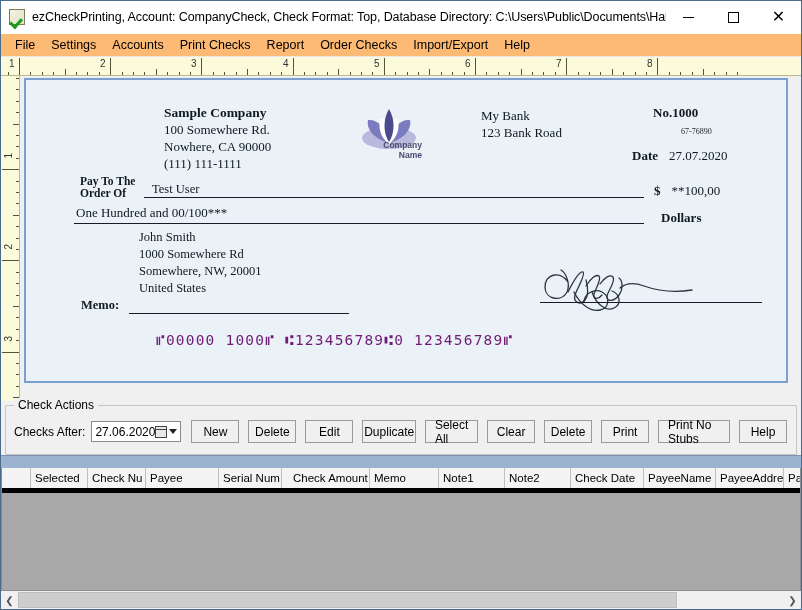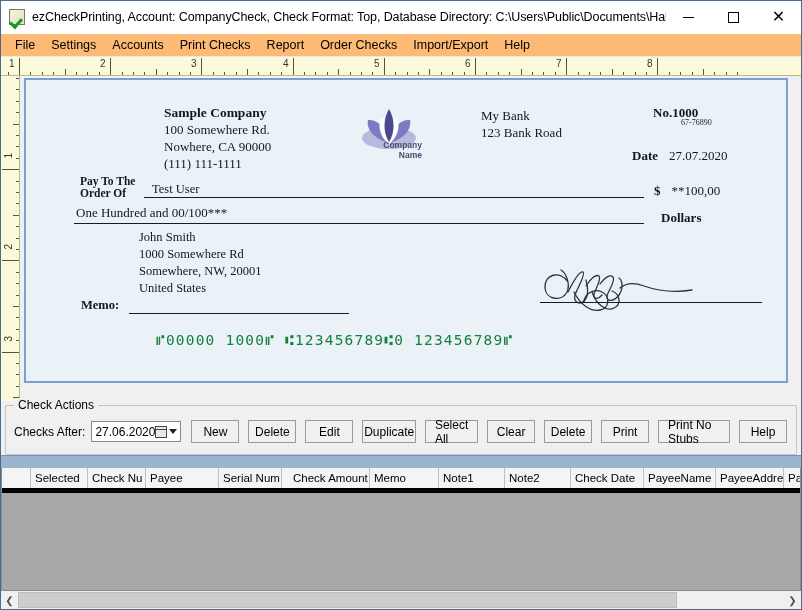--- a/index.html
+++ b/index.html
@@ -251,21 +251,21 @@
   .addr-line { font-size: 12.5px; line-height: 17px; }
   .memo-label { font-weight: bold; font-size: 12.5px; }
 
   .micr {
     position: absolute;
     left: 130px;
     top: 252px;
     font-family: "DejaVu Sans Mono", monospace;
     font-size: 14.5px;
     letter-spacing: 1.2px;
-    color: #15803d;
+    color: #701a75;
     white-space: nowrap;
   }
 
   
   .actions-group {
     flex: 0 0 auto;
     margin: 4px 4px 0 4px;
     border: 1px solid #c4c4c4;
     border-radius: 1px;
     position: relative;
@@ -604,21 +604,21 @@
         </div>
 
         <div class="abs" style="left:455px; top:27px;">
           <div class="bank-line">My Bank</div>
           <div class="bank-line">123 Bank Road</div>
         </div>
 
         <div class="abs" style="left:627px; top:25px;">
           <span class="no-label">No.</span><span class="no-label">1000</span>
         </div>
-        <div class="abs frac" style="left:655px; top:38px;">67-76890</div>
+        <div class="abs frac" style="left:655px; top:47px;">67-76890</div>
 
         <div class="abs" style="left:606px; top:68px;">
           <span class="date-label">Date</span>
           <span class="date-value" style="margin-left:8px;">27.07.2020</span>
         </div>
 
         <div class="abs payto-label" style="left:54px; top:95px;">
           <span>Pay To The</span><br>
           <span>Order Of</span>
         </div>

